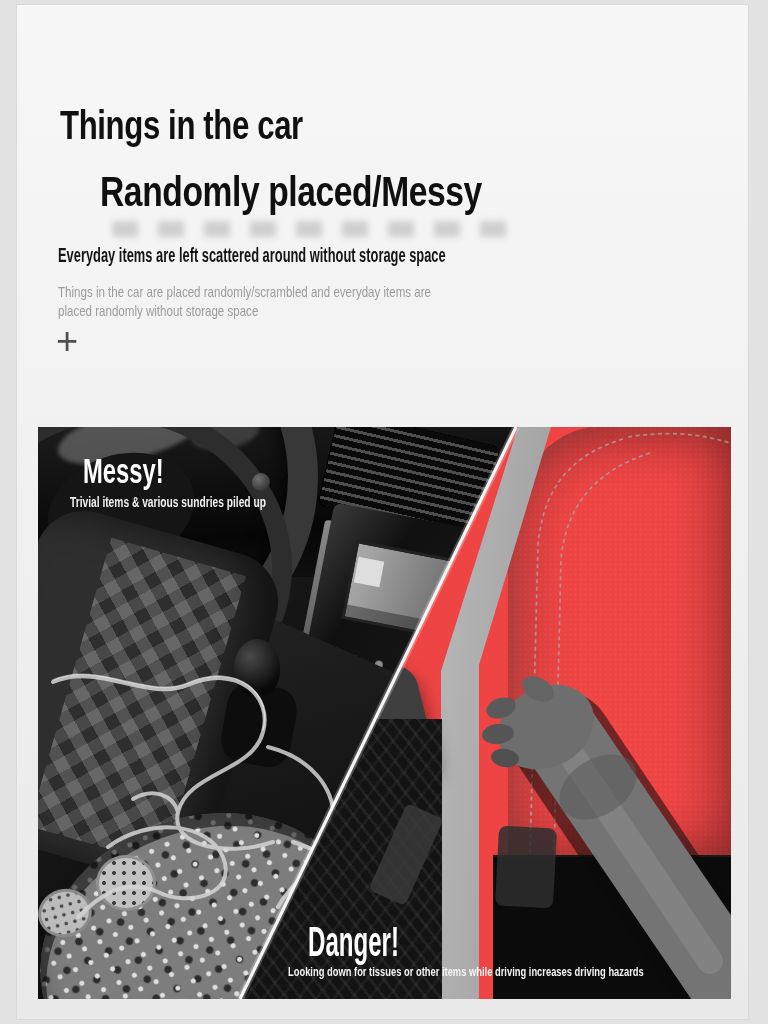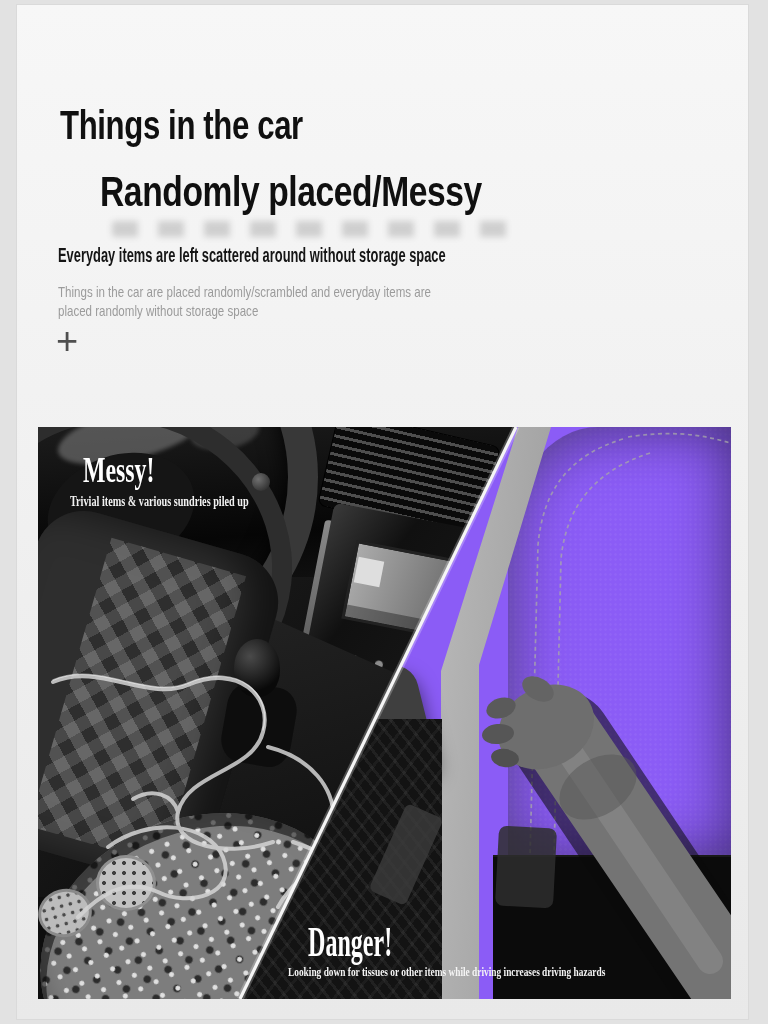--- a/index.html
+++ b/index.html
@@ -14,25 +14,25 @@
   .title1{left:60px;top:105px;font-size:41px;transform:scaleX(.76);letter-spacing:-.5px;}
   .title2{left:100px;top:171px;font-size:42px;transform:scaleX(.80);letter-spacing:-.5px;}
   .subtitle{left:58px;top:246px;font-size:19.5px;transform:scaleX(.66);color:#151515;}
   .watermark{position:absolute;left:112px;top:221px;width:412px;height:16px;opacity:.22;
          filter:blur(3px);border-radius:3px;
          background:repeating-linear-gradient(90deg,#4e4e4e 0 26px,transparent 26px 46px);}
   .desc{position:absolute;left:58px;top:282px;width:512px;font-size:15px;line-height:19px;
         color:#9b9b9b;transform:scaleX(.77);transform-origin:0 0;}
   .plus{position:absolute;left:56px;top:322px;font-size:38px;font-weight:400;color:#4f4f4f;line-height:1;}
   
-  .montage{position:absolute;left:38px;top:427px;width:693px;height:572px;background:#0d0d0d;font-family:Liberation Serif, serif;}
+  .montage{position:absolute;left:38px;top:427px;width:693px;height:572px;background:#0d0d0d;}
   .scene{position:absolute;inset:0;overflow:hidden;}
   .scene-left{clip-path:polygon(0 0,478px 0,202px 572px,0 572px);
         background:linear-gradient(135deg,#262626 0%,#101010 45%,#1d1d1d 100%);}
-  .scene-right{clip-path:polygon(478px 0,693px 0,693px 572px,202px 572px);background:#8b5cf6;}
+  .scene-right{clip-path:polygon(478px 0,693px 0,693px 572px,202px 572px);background:#ef4444;}
   .g{position:absolute;}
   
   .dash-top{left:0;top:0;right:0;height:150px;
         background:linear-gradient(175deg,#1c1c1c 0%,#060606 60%,#161616 100%);}
   .glint1{left:18px;top:-18px;width:150px;height:50px;border-radius:50%;background:#8f8f8f;
         transform:rotate(-14deg);opacity:.5;filter:blur(2px);}
   .glint2{left:152px;top:-12px;width:70px;height:34px;border-radius:50%;background:#6a6a6a;
         transform:rotate(-10deg);opacity:.45;filter:blur(2px);}
   .wheel-ring{left:-120px;top:-150px;width:340px;height:340px;border-radius:50%;
         border:30px solid #383838;box-shadow:inset 0 0 24px #000;}

